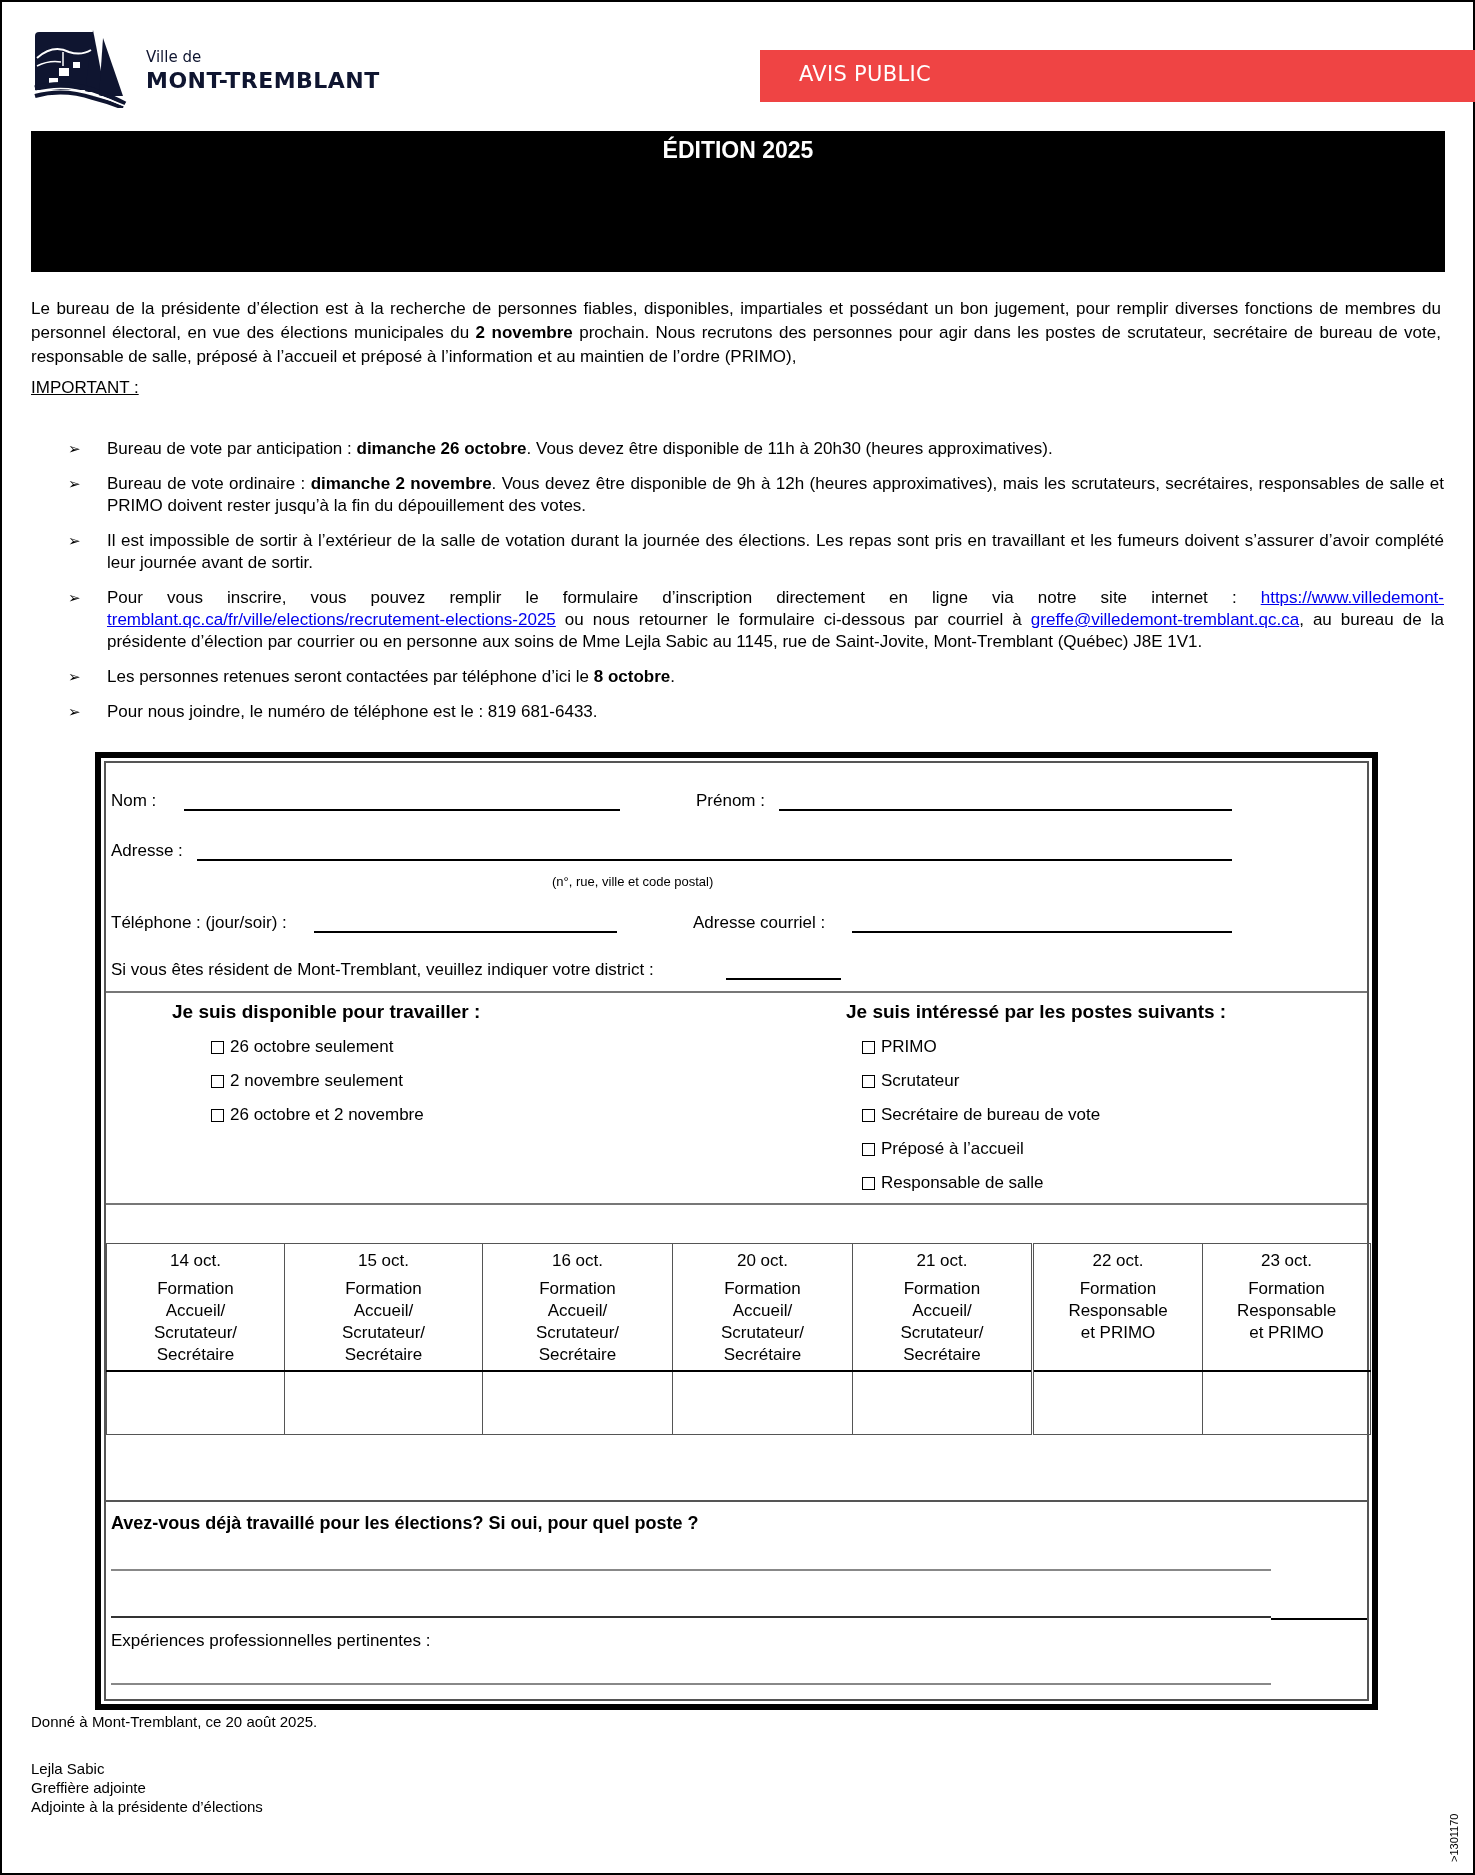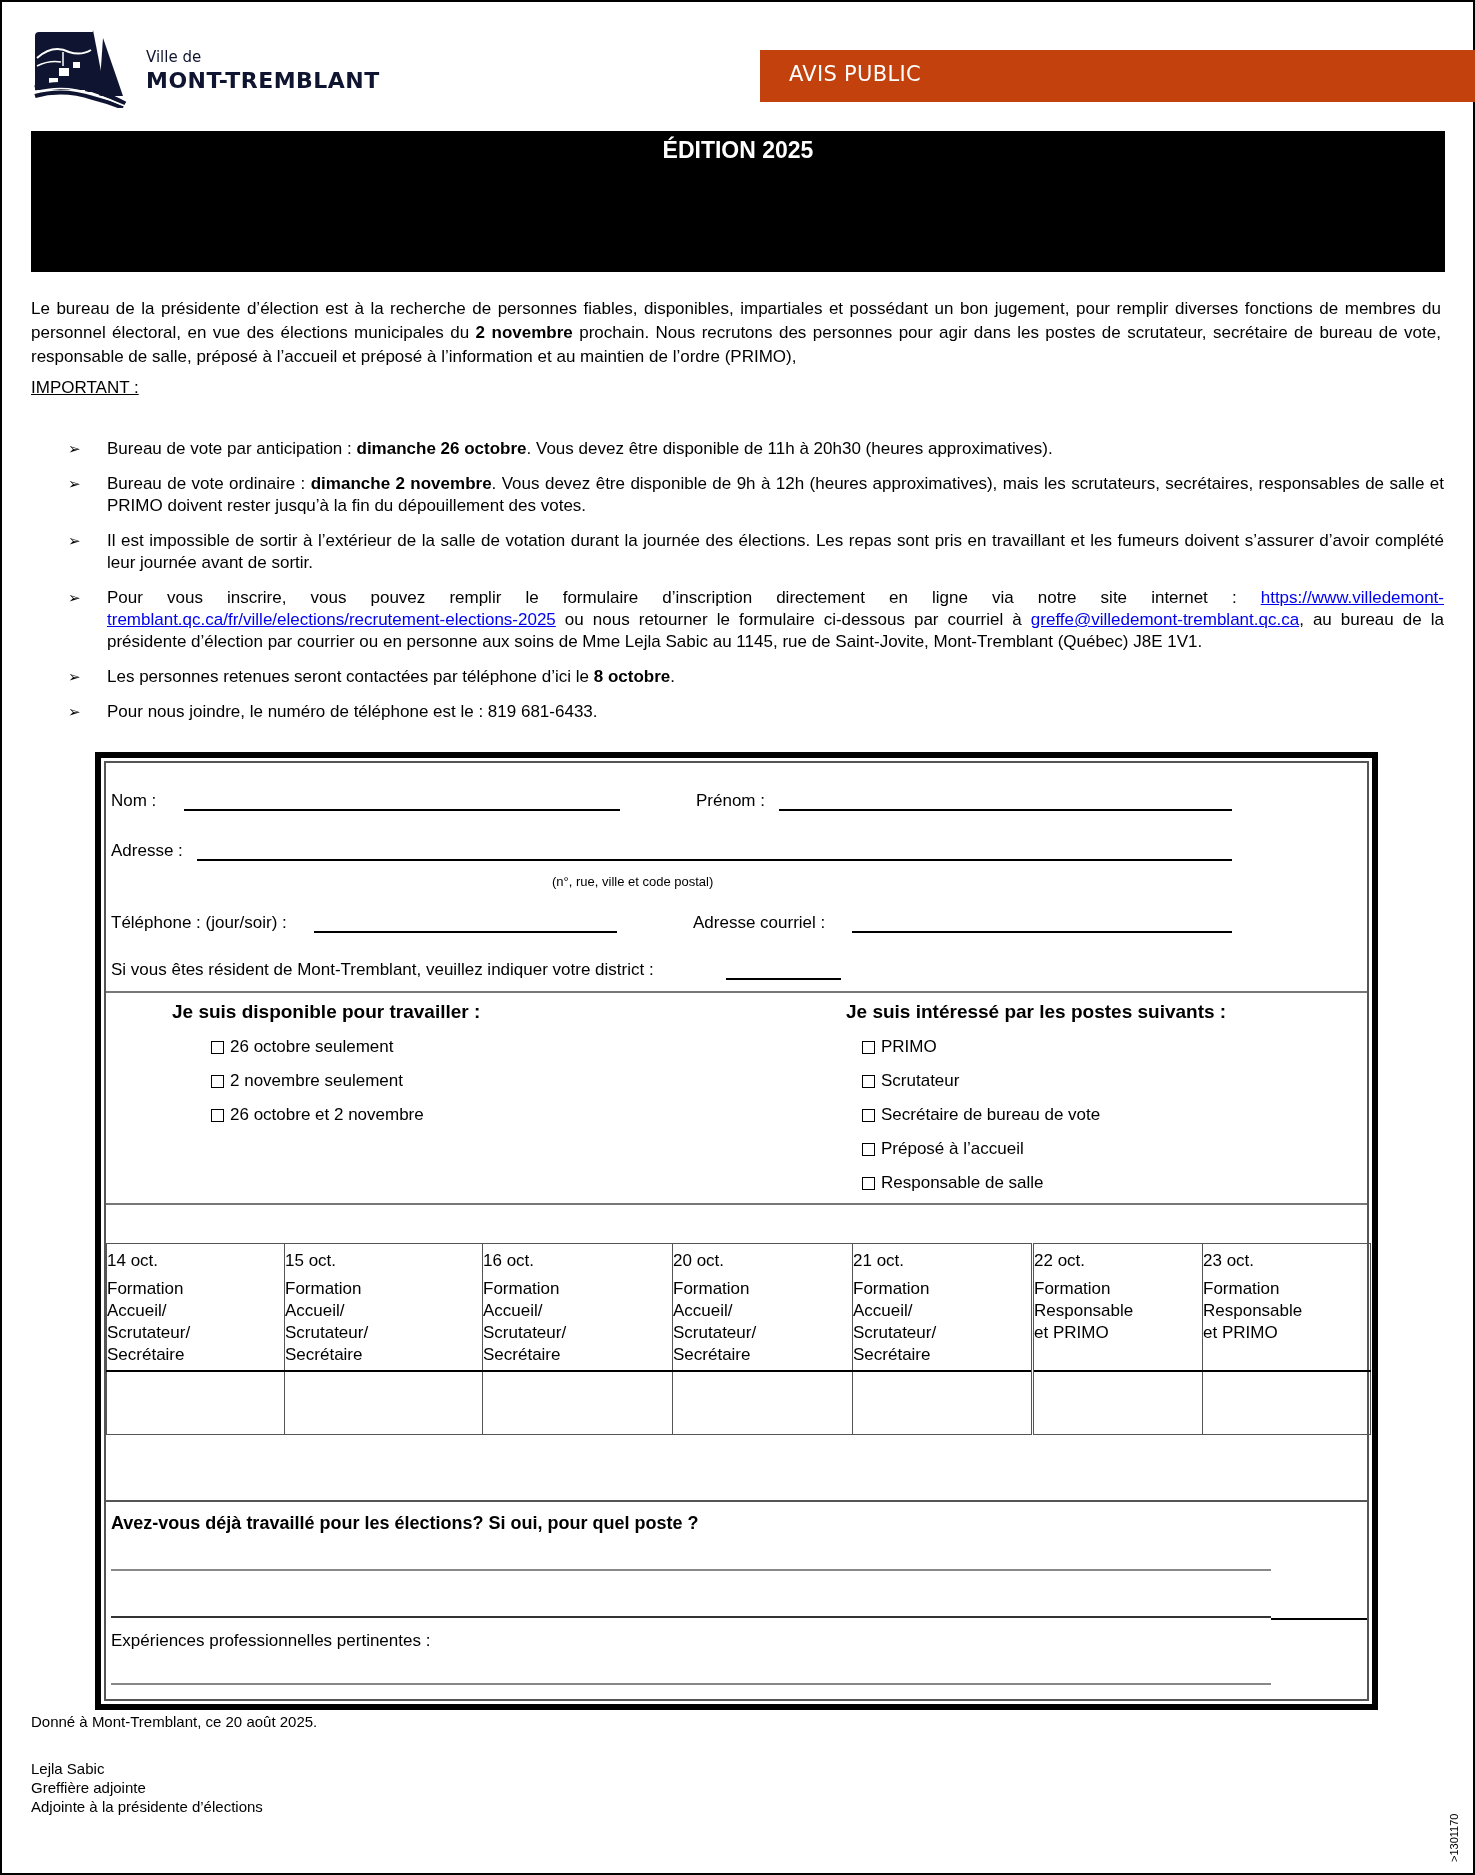--- a/index.html
+++ b/index.html
@@ -5,21 +5,21 @@
   * { box-sizing: border-box; margin: 0; padding: 0; }
   html, body { width: 1475px; height: 1875px; background: #fff; }
   body { font-family: "Liberation Sans", sans-serif; color: #000; position: relative; overflow: hidden; }
   .page-frame { position: absolute; left: 0; top: 0; width: 1475px; height: 1875px; border: 2px solid #000; }
 
   
   .logo { position: absolute; left: 33px; top: 30px; width: 95px; height: 78px; }
   .logo-text { position: absolute; left: 146px; top: 48px; }
   .logo-ville { font-size: 15px; font-family: "DejaVu Sans", sans-serif; color: #0f1530; }
   .logo-city { font-size: 22px; font-family: "DejaVu Sans", sans-serif; font-weight: bold; color: #0f1530; letter-spacing: 0.5px; margin-top: 2px; }
-  .avis-bar { position: absolute; left: 760px; top: 50px; width: 715px; height: 52px; background: #c2410c; color: #fff; font-family: "DejaVu Sans", sans-serif; font-size: 21px; padding: 12px 0 0 29px; letter-spacing: 0.3px; }
+  .avis-bar { position: absolute; left: 760px; top: 50px; width: 715px; height: 52px; background: #ef4444; color: #fff; font-family: "DejaVu Sans", sans-serif; font-size: 21px; padding: 12px 0 0 39px; letter-spacing: 0.3px; }
 
   .title-block { position: absolute; left: 31px; top: 131px; width: 1414px; height: 141px; background: #000; color: #fff; text-align: center; font-weight: bold; }
   .title-line1 { font-size: 23px; margin-top: 13px; }
   .title-line2 { font-size: 23px; margin-top: 6px; }
   .title-line3 { font-size: 27px; margin-top: 22px; letter-spacing: 0.5px; }
 
   .intro { position: absolute; left: 31px; top: 297px; width: 1410px; font-size: 17px; line-height: 24px; text-align: justify; }
   .important { position: absolute; left: 31px; top: 378px; font-size: 17px; text-decoration: underline; }
 
   .bullets { position: absolute; left: 66px; top: 438px; width: 1378px; list-style: none; }
@@ -35,21 +35,21 @@
   .hint { position: absolute; font-size: 13px; }
   .hr { position: absolute; left: 0; right: 0; height: 0; border-top: 2px solid #777; }
 
   .sec-head { position: absolute; font-size: 19px; font-weight: bold; }
   .cb { position: absolute; font-size: 17px; display: flex; align-items: center; }
   .box { display: inline-block; width: 13px; height: 13px; border: 1.5px solid #000; margin-right: 6px; }
 
   .train-title { position: absolute; left: 0; right: 0; top: 450px; text-align: center; font-size: 18px; font-weight: bold; }
   .train-title u { text-decoration: underline; }
   table.train { position: absolute; left: 0; top: 480px; width: 1264px; border-collapse: collapse; table-layout: fixed; }
-  table.train td { border: 1px solid #555; vertical-align: top; font-size: 17px; line-height: 22px; }
+  table.train td { border: 1px solid #555; text-align: center; vertical-align: top; font-size: 17px; line-height: 22px; }
   table.train tr.head td { height: 127px; padding-top: 6px; }
   table.train tr.fill td { height: 64px; border-top: 2px solid #000; }
   table.train td.sep { border-left: 3px double #555; margin-top: 40px; }
   .date { display: block; margin-bottom: 6px; }
 
   .question { position: absolute; left: 5px; font-size: 18px; font-weight: bold; }
   .expl { position: absolute; left: 5px; font-size: 17px; }
   .wline { position: absolute; left: 5px; width: 1160px; height: 0; border-top: 2px solid #888; }
 
   .footer { position: absolute; left: 31px; font-size: 15px; line-height: 19px; }

